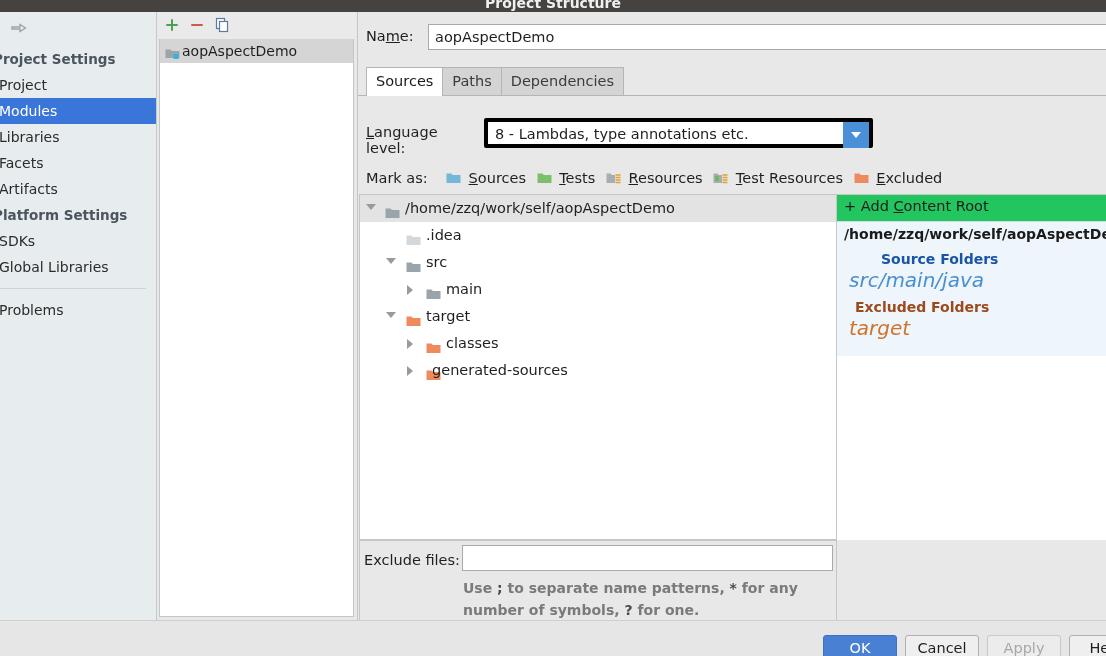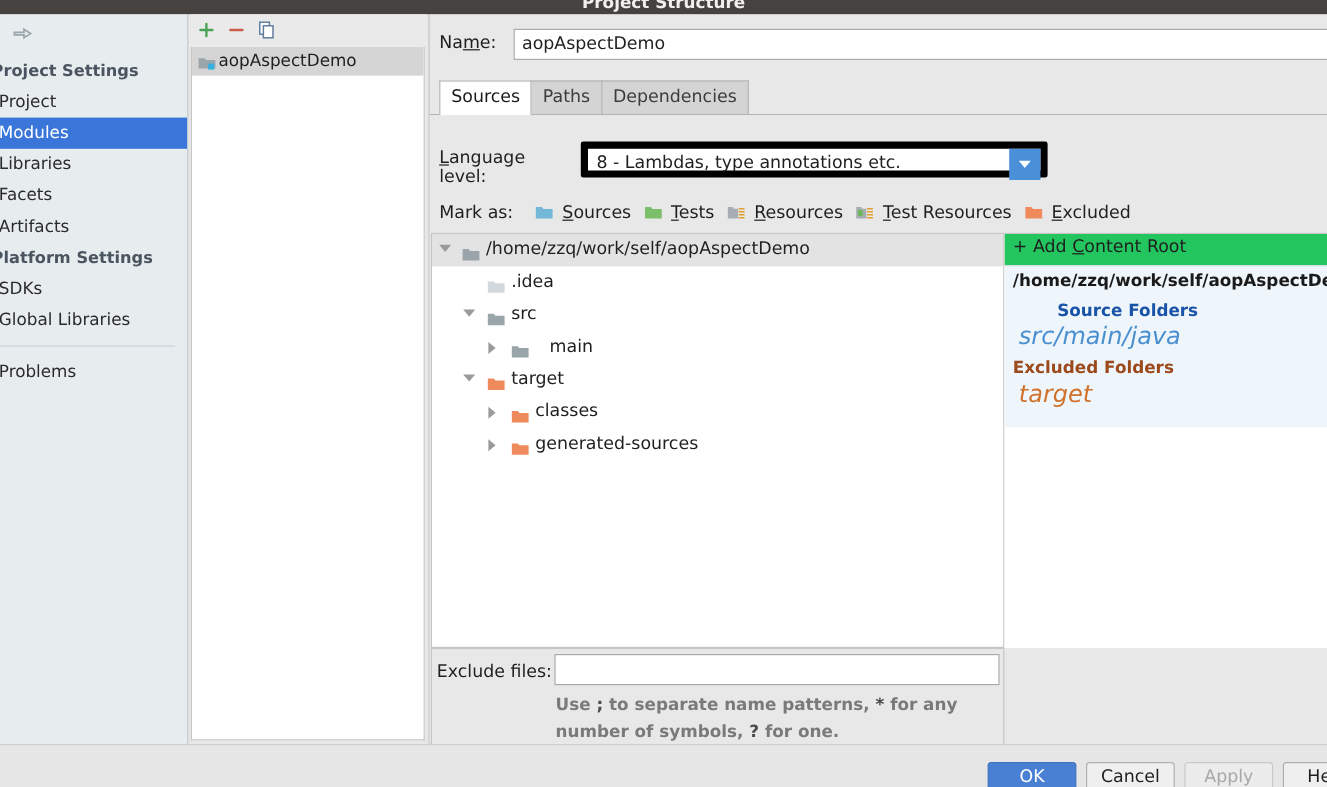--- a/index.html
+++ b/index.html
@@ -120,21 +120,21 @@
   .tabpane {
     position: absolute; left: 0px; top: 84px; width: 749px; height: 524px;
     background: #e8e8e8;
   }
 
   
   .llrow { position: absolute; left: 8px; top: 22px; height: 30px; }
   .lllabel { position: absolute; left: 0px; top: 6px; font-size: 14.5px; }
   .combo {
     position: absolute; left: 118px; top: 0px; width: 389px; height: 30px;
-    background: #ffffff; border: 6px solid #000000; border-radius: 2px;
+    background: #ffffff; border: 4px solid #000000; border-radius: 2px;
   }
   .combo .val {
     position: absolute; left: 7px; top: 4px; font-size: 14.5px;
     white-space: nowrap; overflow: hidden; width: 340px;
   }
   .combo .arrowbox {
     position: absolute; right: 0px; top: 0px; width: 26px; height: 26px;
     background: #4a90d9;
   }
   .combo .arrowbox .ar {
@@ -187,21 +187,21 @@
     background: #eef5fb; border-top: 1px solid #d2dde6;
   }
   .crpath {
     font-size: 14px; font-weight: bold; color: #1a1a1a;
     padding: 4px 0 2px 7px; white-space: nowrap; overflow: hidden;
   }
   .crhead {
     font-size: 14px; font-weight: bold; padding: 7px 0 0 7px; white-space: nowrap;
   }
   .crhead.src { color: #1a54a8; padding-left: 44px; }
-  .crhead.exc { color: #9c4a1c; }
+  .crhead.exc { color: #9c4a1c; margin-left: 11px; }
   .crval { font-size: 20px; padding: 1px 0 0 12px; white-space: nowrap; font-style: italic; }
   .crval.src { color: #4a8fd0; }
   .crval.exc { color: #d0722c; }
 
   
   .exsep {
     position: absolute; left: 1px; top: 444px; width: 478px; height: 1px; background: #c6c6c6;
   }
   .exbox {
     position: absolute; left: 1px; top: 445px; width: 478px; height: 163px;
@@ -412,21 +412,21 @@
           <span class="tx" style="left:66px;">src</span>
         </div>
 
         <div class="trow">
           <span class="tgl tri-right" style="left:47px;"></span>
           <span class="ic" style="left:66px;">
             <svg width="15" height="13" viewBox="0 0 15 13">
                 <path d="M0.5 1.5 h5 l1.3 1.6 H14.5 V11 H0.5 Z" fill="#9aa4ab"></path>
               </svg>
           </span>
-          <span class="tx" style="left:86px;margin-left:12px;">main</span>
+          <span class="tx" style="left:86px;">main</span>
         </div>
 
         <div class="trow">
           <span class="tgl tri-down" style="left:26px;"></span>
           <span class="ic" style="left:46px;">
             <svg width="15" height="13" viewBox="0 0 15 13">
                 <path d="M0.5 1.5 h5 l1.3 1.6 H14.5 V11 H0.5 Z" fill="#ef8a5c"></path>
               </svg>
           </span>
           <span class="tx" style="left:66px;">target</span>
@@ -442,21 +442,21 @@
           <span class="tx" style="left:86px;">classes</span>
         </div>
 
         <div class="trow">
           <span class="tgl tri-right" style="left:47px;"></span>
           <span class="ic" style="left:66px;">
             <svg width="15" height="13" viewBox="0 0 15 13">
                 <path d="M0.5 1.5 h5 l1.3 1.6 H14.5 V11 H0.5 Z" fill="#ef8a5c"></path>
               </svg>
           </span>
-          <span class="tx" style="left:86px;">generated-sources</span>
+          <span class="tx" style="left:72px;">generated-sources</span>
         </div>
       </div>
 
       <div class="crpanel">
         <div class="crtoolbar">
           <span class="addbtn"><span>+</span>&nbsp;<span>Add </span><span class="mnem">C</span><span>ontent Root</span></span>
         </div>
         <div class="crbody">
           <div class="crpath">/home/zzq/work/self/aopAspectDemo</div>
           <div class="crhead src">Source Folders</div>

